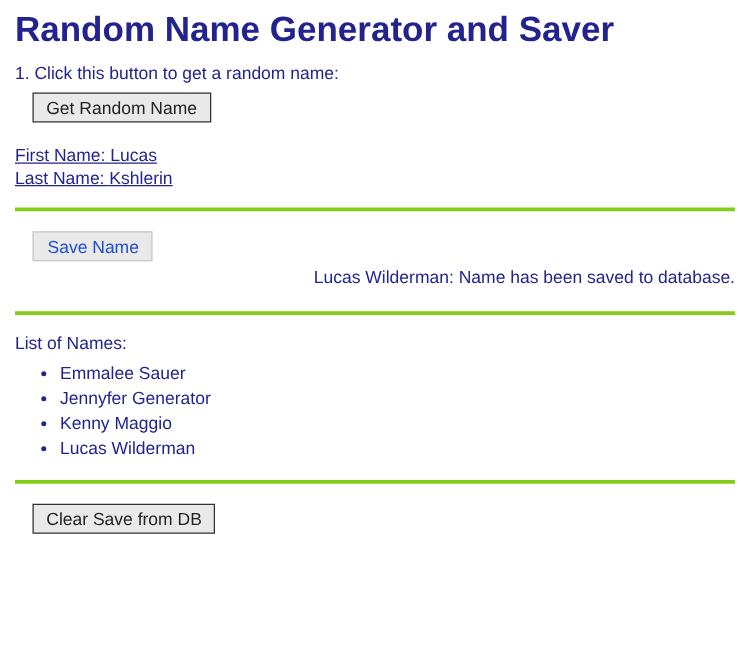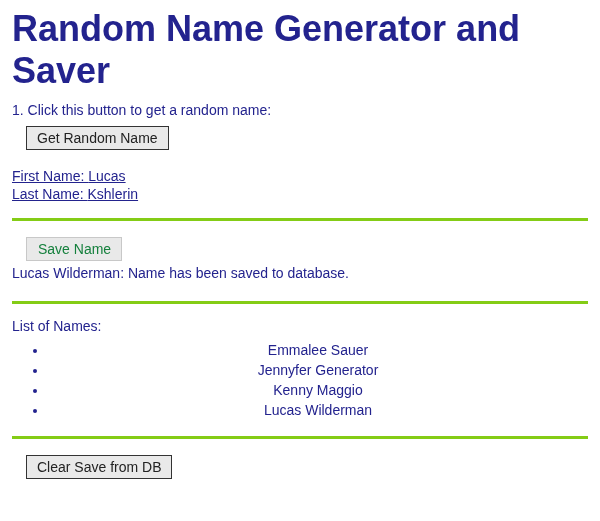--- a/index.html
+++ b/index.html
@@ -6,21 +6,21 @@
     body {
       margin: 0;
       padding: 8px 12px;
       font-family: "Segoe UI", Arial, sans-serif;
       font-size: 14px;
       color: #23238e;
       background: #ffffff;
       width: 600px;
     }
     h1 {
-      font-size: 36px;
+      font-size: 28px;
       font-weight: 600;
       margin: 0 0 10px 0;
       color: #23238e;
     }
     p {
       margin: 4px 0 6px 0;
       color: #23238e;
     }
     .section {
       padding-bottom: 14px;
@@ -37,39 +37,39 @@
       border: 1px solid #333;
       color: #222;
       padding: 3px 10px;
       font-size: 14px;
       font-family: Liberation Sans, sans-serif;
       cursor: pointer;
       margin-top: 2px;
       margin-left: 14px;
     }
     button.inactive {
-      color: #15803d;
+      color: #1d4ed8;
       border-color: #c8c8c8;
       cursor: default;
       padding-left: 11px;
     }
     .name-block {
       margin-top: 18px;
       text-decoration: underline;
     }
     .name-line {
       margin: 2px 0;
     }
     .status {
+      text-align: right;
     }
     ul {
       margin: 8px 0 0 0;
       padding-left: 36px;
       color: #23238e;
-      text-align: center;
     }
     li {
       margin: 4px 0;
     }
   </style>
 </head>
 <body>
 
 <h1>Random Name Generator and Saver</h1>
 

